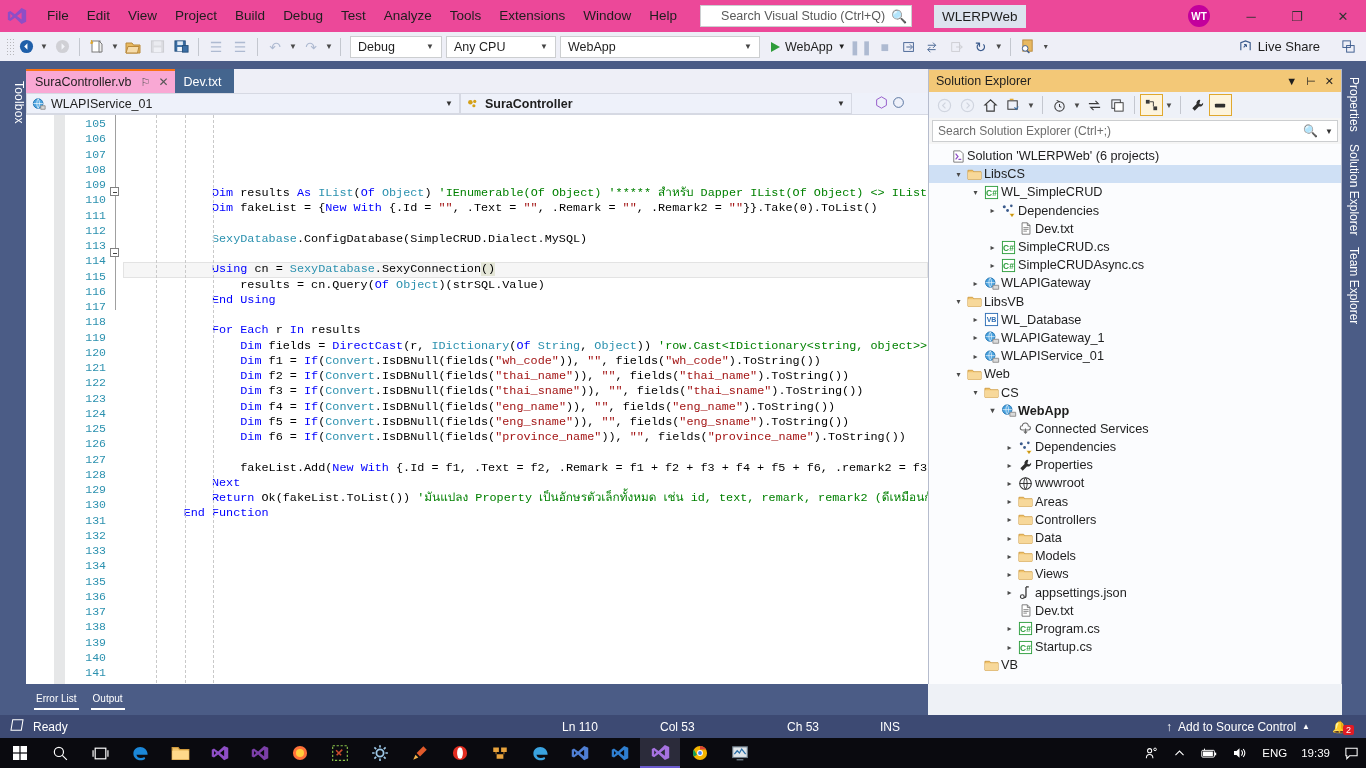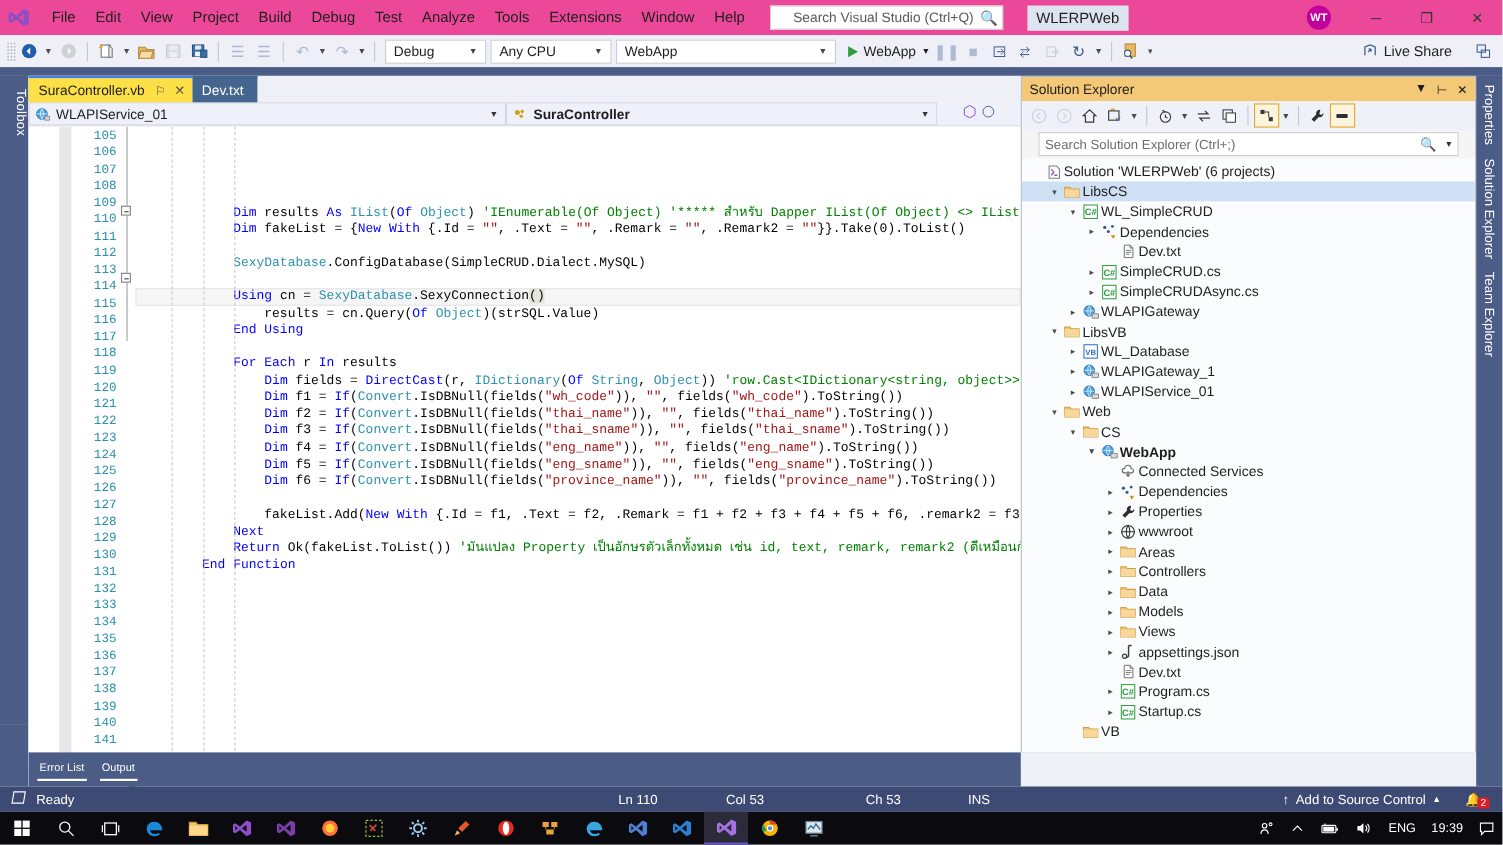--- a/index.html
+++ b/index.html
@@ -101,21 +101,21 @@
   }
 
   
   .editor-wrap {
     position: absolute; left: 26px; top: 69px; width: 902px; height: 646px;
     background: #f5f5f5;
   }
   .tabstrip { height: 24px; background: #eeeff7; display: flex; align-items: stretch; }
   .tab {
     display: flex; align-items: center; font-size: 12.5px; color: #1e1e1e;
-    padding: 0 6px 0 9px; background: #fde047; border-top: 2px solid #3b82f6;
+    padding: 0 6px 0 9px; background: #f9a8d4; border-top: 2px solid #f97316;
     position: relative;
   }
   .tab .pin { margin-left: 9px; color: #555; font-size: 11px; }
   .tab .x { margin-left: 8px; color: #555; font-size: 12px; }
   .tab.inactive { background: #44658e; color: #fff; border-top: 2px solid #44658e; padding-right: 12px;}
 
   .navbar2 {
     height: 22px; background: #eef1fa; display: flex; align-items: stretch;
     border-bottom: 1px solid #d6d9e3;
   }
@@ -207,21 +207,21 @@
   .se-title .sp { margin-left: auto; display: flex; align-items: center; gap: 9px; padding-right: 3px;}
   .se-title .sp span { font-size: 11px; color: #1e1e1e; }
   .se-toolbar {
     height: 26px; background: #eef1f8; display: flex; align-items: center; padding-left: 4px;
   }
   .sebtn { width: 23px; height: 22px; display: flex; align-items: center; justify-content: center;
     color: #42506b; font-size: 13px; }
   .sebtn.dis { opacity: .35; }
   .sebtn.act { border: 1px solid #e0a82e; background: #fdf4dd; }
   .se-search {
-    height: 22px; margin: 2px 15px; background: #fff; border: 1px solid #ccced0;
+    height: 22px; margin: 2px 3px; background: #fff; border: 1px solid #ccced0;
     display: flex; align-items: center; font-size: 12px; color: #6d6d6d; padding-left: 5px;
   }
   .se-search .mag { margin-left: auto; color: #333; font-size: 12px; padding-right: 3px; }
   .se-tree { background: #fbfcfe; height: 540px; overflow: hidden; padding-top: 3px; font-size: 12.7px; color: #1e1e1e;}
   .trow { height: 18.2px; display: flex; align-items: center; white-space: nowrap; }
   .trow.sel { background: #cfe0f5; }
   .trow.bold { font-weight: bold; }
   .exp { width: 13px; text-align: center; font-size: 8px; color: #4a4a4a; flex: none; }
   .ticon { width: 19px; display: flex; align-items: center; justify-content: center; flex: none; }
 

